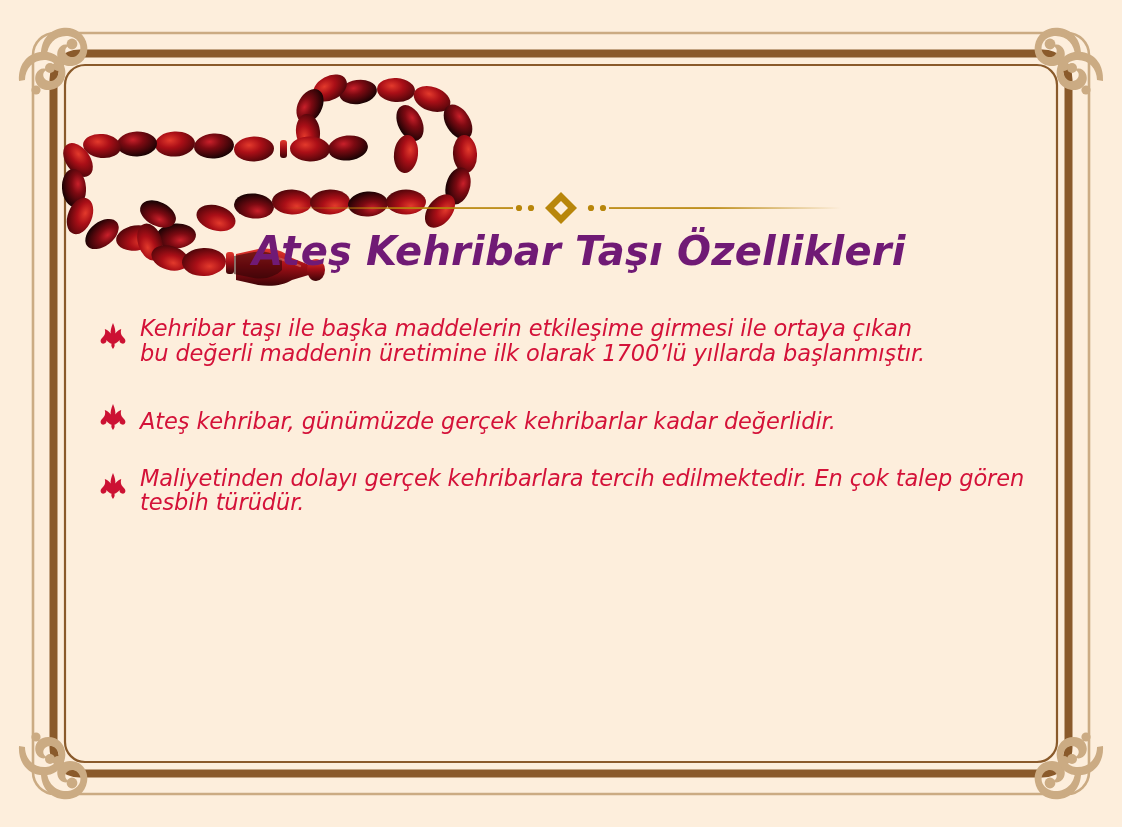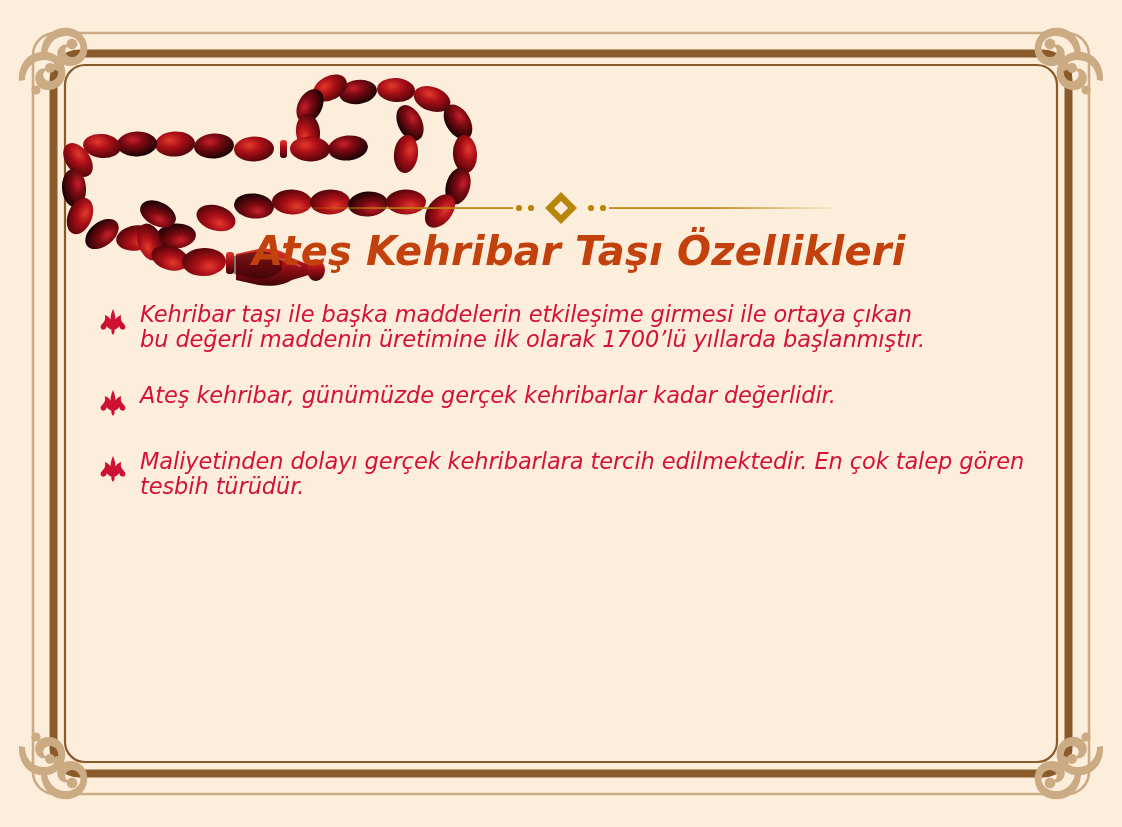--- a/index.html
+++ b/index.html
@@ -72,29 +72,29 @@
     top: 228px;
     width: 1122px;
     text-align: center;
     padding-left: 36px;
     box-sizing: border-box;
     font-family: "DejaVu Sans", sans-serif;
     font-style: italic;
     font-weight: bold;
     font-size: 40px;
     letter-spacing: 0.2px;
-    color: #c2410c;
+    color: #701a75;
     white-space: nowrap;
   }
 
   
   .list {
     position: absolute;
     left: 100px;
-    top: 302px;
+    top: 316px;
     width: 940px;
   }
   .item {
     position: relative;
     display: flex;
     align-items: flex-start;
   }
   .bullet {
     flex: 0 0 auto;
     width: 26px;
@@ -105,21 +105,21 @@
     flex: 1 1 auto;
     margin-left: 14px;
     font-family: "DejaVu Sans", sans-serif;
     font-style: italic;
     font-size: 22.5px;
     line-height: 1.09;
     color: #d41239;
     letter-spacing: -0.1px;
   }
   .item.m1 .item-text { max-width: 790px; }
-  .item.m2 .item-text { max-width: 900px; }
+  .item.m2 .item-text { max-width: 900px; margin-top: 12px; }
   .item.m3 .item-text { max-width: 905px; }
 
   .item.m1 { margin-bottom: 32px; }
   .item.m2 { margin-bottom: 32px; }
 </style>
 </head>
 <body>
 
 <div class="card">
 

